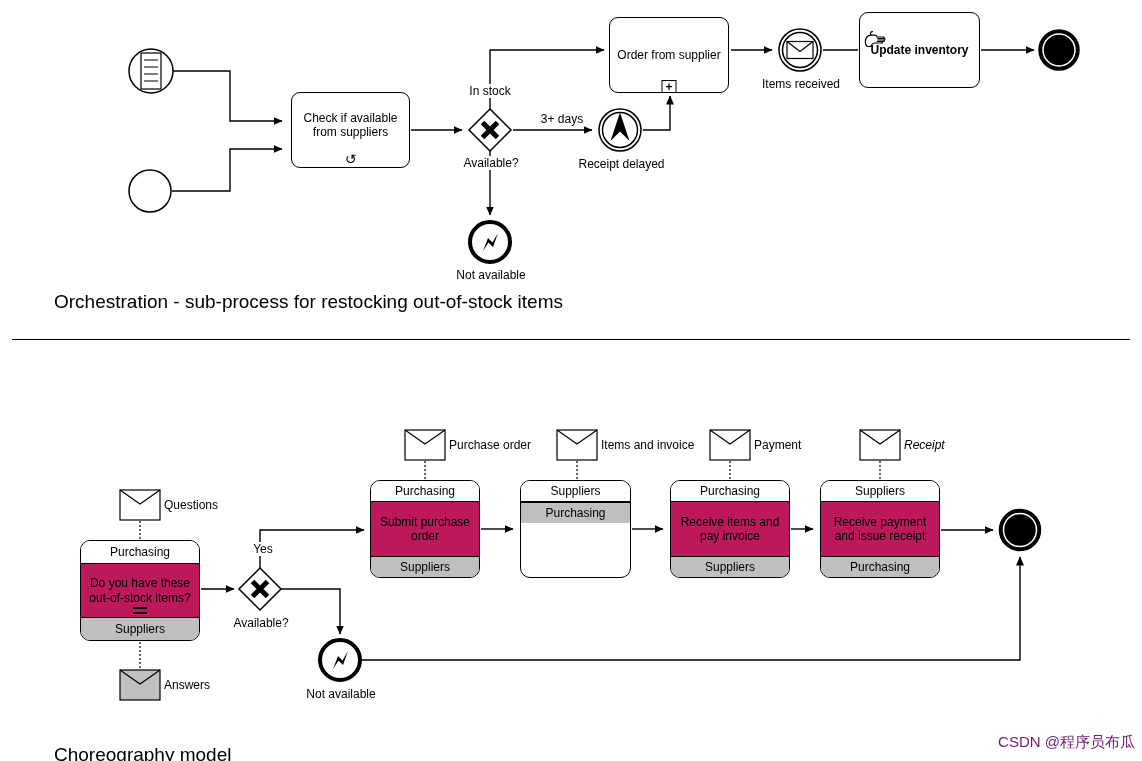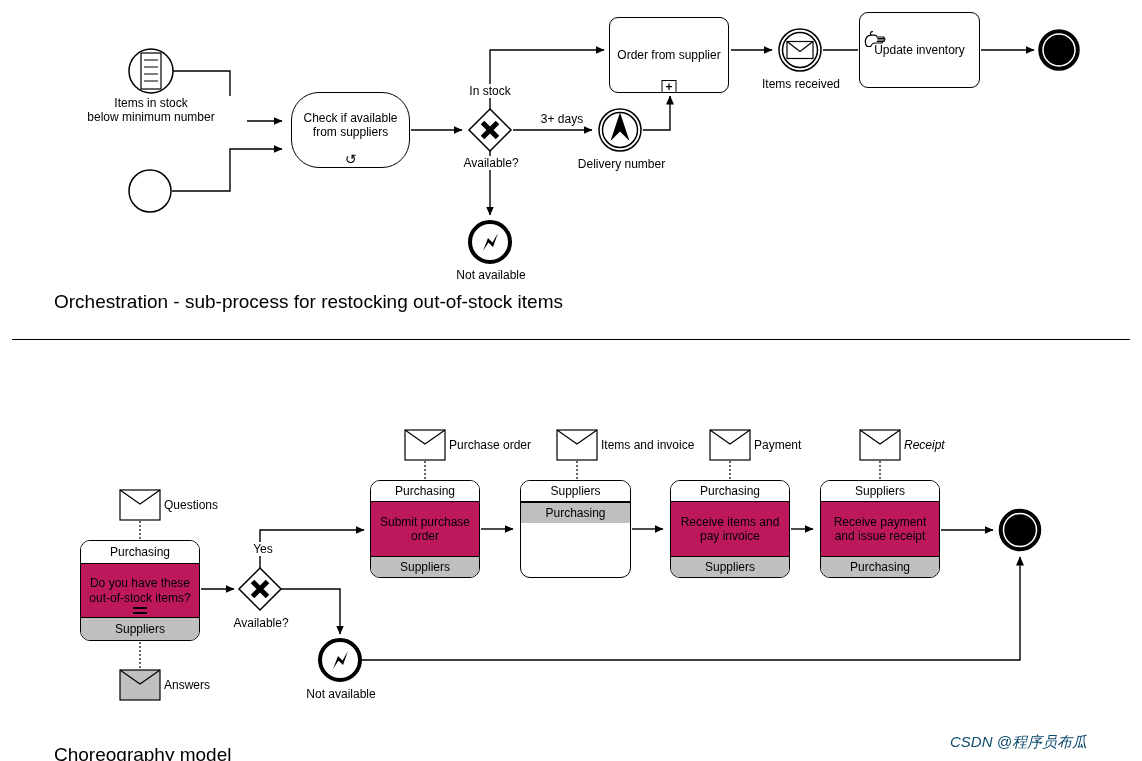--- a/index.html
+++ b/index.html
@@ -26,22 +26,22 @@
          overflow:hidden;display:flex;flex-direction:column;box-sizing:border-box;font-size:12px;}
   .band{flex:0 0 auto;display:flex;align-items:center;justify-content:center;text-align:center;}
   .band.top{height:20px;border-bottom:1.3px solid #000;background:#fff;}
   .band.bot{height:20px;border-top:1.3px solid #000;}
   .cbody{flex:1 1 auto;position:relative;display:flex;align-items:center;justify-content:center;
          text-align:center;white-space:pre-line;line-height:1.2;background:#be185d;}
   .mi{position:absolute;left:50%;bottom:3px;width:14px;height:7px;transform:translateX(-50%);
       border-top:2px solid #000;border-bottom:2px solid #000;box-sizing:border-box;}
   .title{position:absolute;z-index:3;font-size:19px;}
   .divider{position:absolute;z-index:1;left:12px;top:339px;width:1118px;border-top:1.6px solid #000;}
-  .watermark{position:absolute;z-index:3;left:950px;top:733px;width:185px;
-             font-size:15px;color:#0c4a6e;font-style:italic;}
+  .watermark{position:absolute;z-index:3;left:950px;top:733px;width:185px;text-align:right;
+             font-size:15px;color:#701a75;}
 </style>
 </head>
 <body>
 
 <div id="canvas">
 
   <svg id="wires" width="1142" height="761" viewBox="0 0 1142 761">
     <defs>
       <marker id="ah" markerWidth="10" markerHeight="8" refX="8.5" refY="4" orient="auto" markerUnits="userSpaceOnUse">
         <path d="M0,0 L9,4 L0,8 Z" fill="#000"></path>
@@ -144,48 +144,46 @@
     <g>
       <rect class="thin" x="710" y="430" width="40" height="30"></rect>
       <path d="M710,430 L730,444 L750,430" fill="none" stroke="#000" stroke-width="1.2"></path>
     </g>
     <g>
       <rect class="thin" x="860" y="430" width="40" height="30"></rect>
       <path d="M860,430 L880,444 L900,430" fill="none" stroke="#000" stroke-width="1.2"></path>
     </g>
   </svg>
 
-  <div class="task" style="left:291px;top:92px;width:119px;height:76px;padding-bottom:10px;border-radius:28px;">
+  <div class="task" style="left:291px;top:92px;width:119px;height:76px;padding-bottom:10px;">
     <span>Check if available
 from suppliers</span>
     <span class="loopmark">↺</span>
   </div>
 
   <div class="task" style="left:609px;top:17px;width:120px;height:76px;">
     <span>Order from supplier</span>
     <span class="plus">+</span>
   </div>
 
-  <div class="task" style="left:859px;top:12px;width:121px;height:76px;">
+  <div class="task" style="left:859px;top:12px;width:121px;height:76px;font-weight:bold;">
     <span class="handicon">
       <svg width="23" height="20" viewBox="0 0 23 20">
         <path d="M3.2,16.5 C1.9,15.5 1.3,13.8 1.3,11.8 C1.3,7.8 3.7,5.2 7.2,5.2 L10.2,5.2 C11.8,5.2 12.8,6 13.1,7 L19.3,7 C20.4,7 20.4,8.5 19.3,8.5 L13.3,8.5 L20.1,8.5 C21.2,8.5 21.2,10 20.1,10 L13.3,10 L19.6,10 C20.7,10 20.7,11.5 19.6,11.5 L12.8,11.5 L17.6,11.5 C18.7,11.5 18.7,13 17.6,13 L11.2,13 C9.2,13 7.6,14.1 6.6,16.5 Z" fill="none" stroke="#000" stroke-width="1.2"></path>
         <path d="M7.2,5.2 C5.6,3.4 6.8,1.2 8.9,1.6" fill="none" stroke="#000" stroke-width="1.2"></path>
       </svg>
     </span>
     <span>Update inventory</span>
   </div>
 
   <div class="title" style="left:54px;top:291px;">Orchestration - sub-process for restocking out-of-stock items</div>
-  <div class="lbl" style="left:55px;top:96px;width:190px;">Items in stock
-below minimum number</div>
   <div class="lbl" style="left:458px;top:84px;width:62px;">In stock</div>
   <div class="lbl" style="left:531px;top:112px;width:60px;">3+ days</div>
   <div class="lbl" style="left:453px;top:156px;width:74px;">Available?</div>
-  <div class="lbl" style="left:568px;top:157px;width:105px;">Delivery number</div>
+  <div class="lbl" style="left:568px;top:157px;width:105px;">Receipt delayed</div>
   <div class="lbl" style="left:752px;top:77px;width:96px;">Items received</div>
   <div class="lbl" style="left:445px;top:268px;width:90px;">Not available</div>
 
   <div class="divider"></div>
 
   <div class="ctask" style="left:80px;top:540px;width:120px;height:101px;">
     <div class="band top" style="height:22px;">Purchasing</div>
     <div class="cbody">
       <span>Do you have these
 out-of-stock items?</span>

